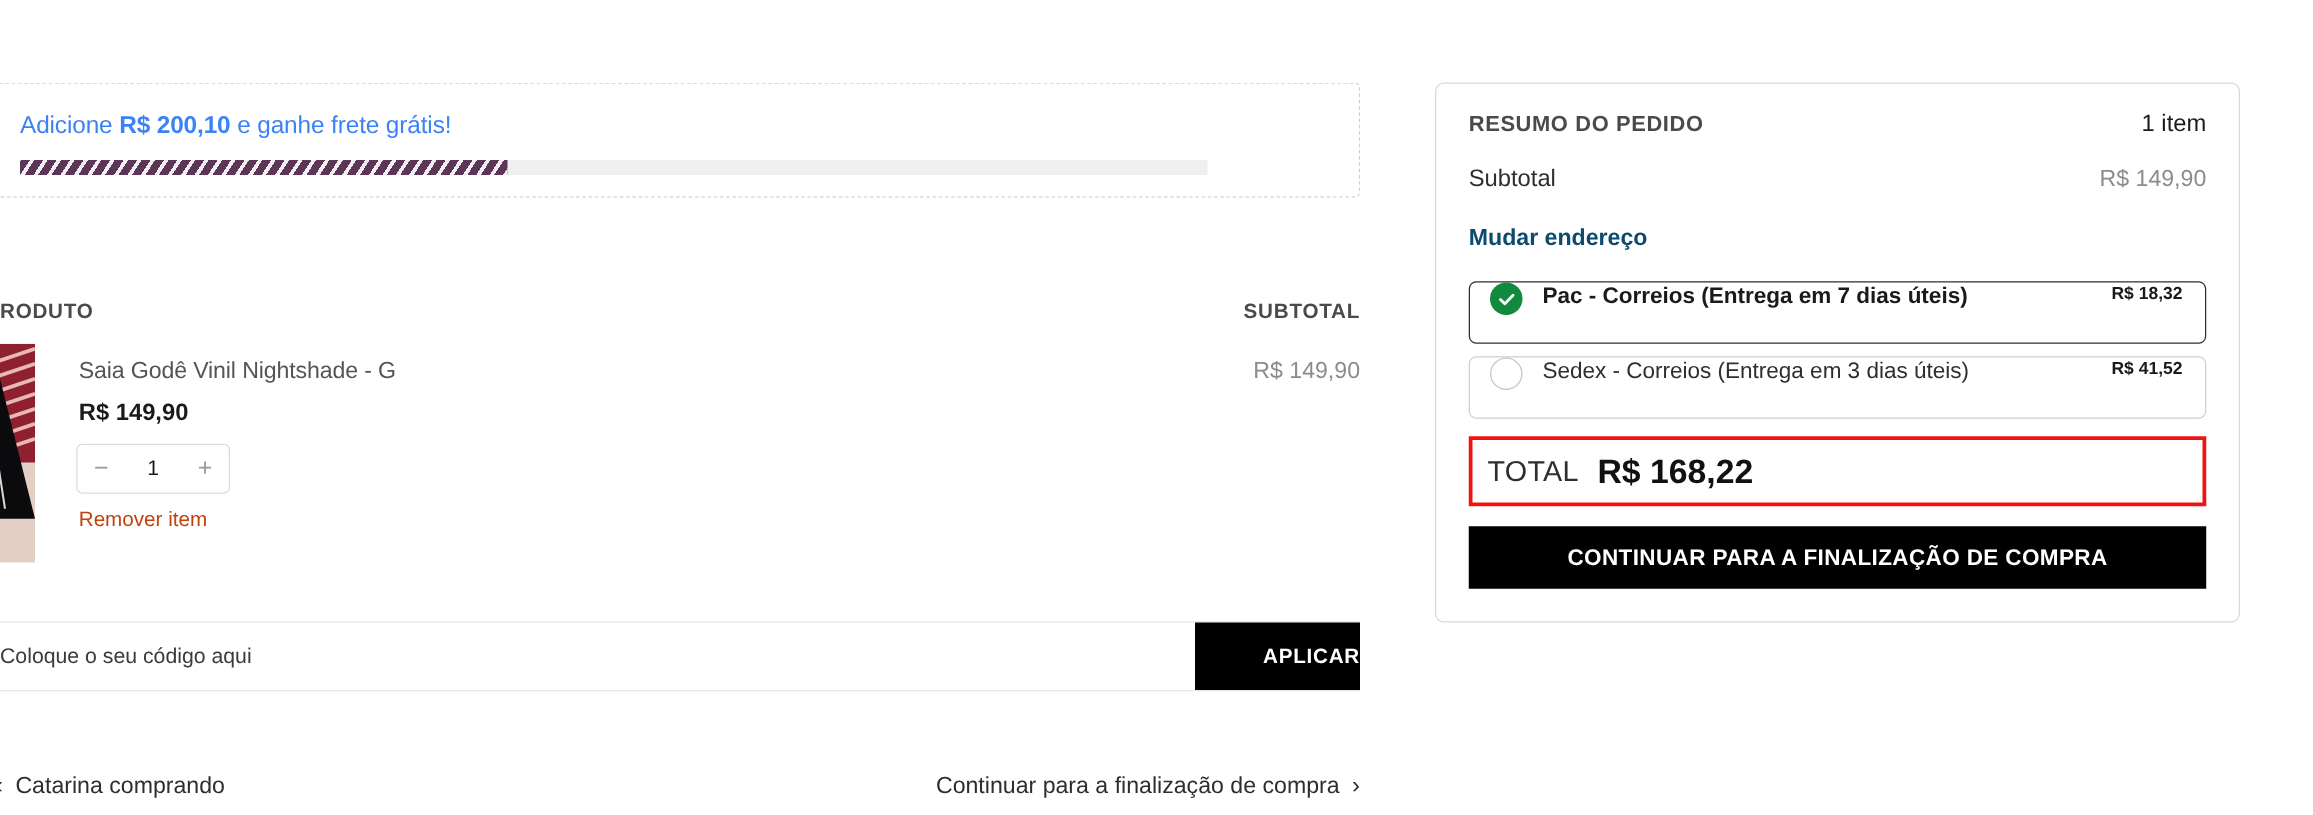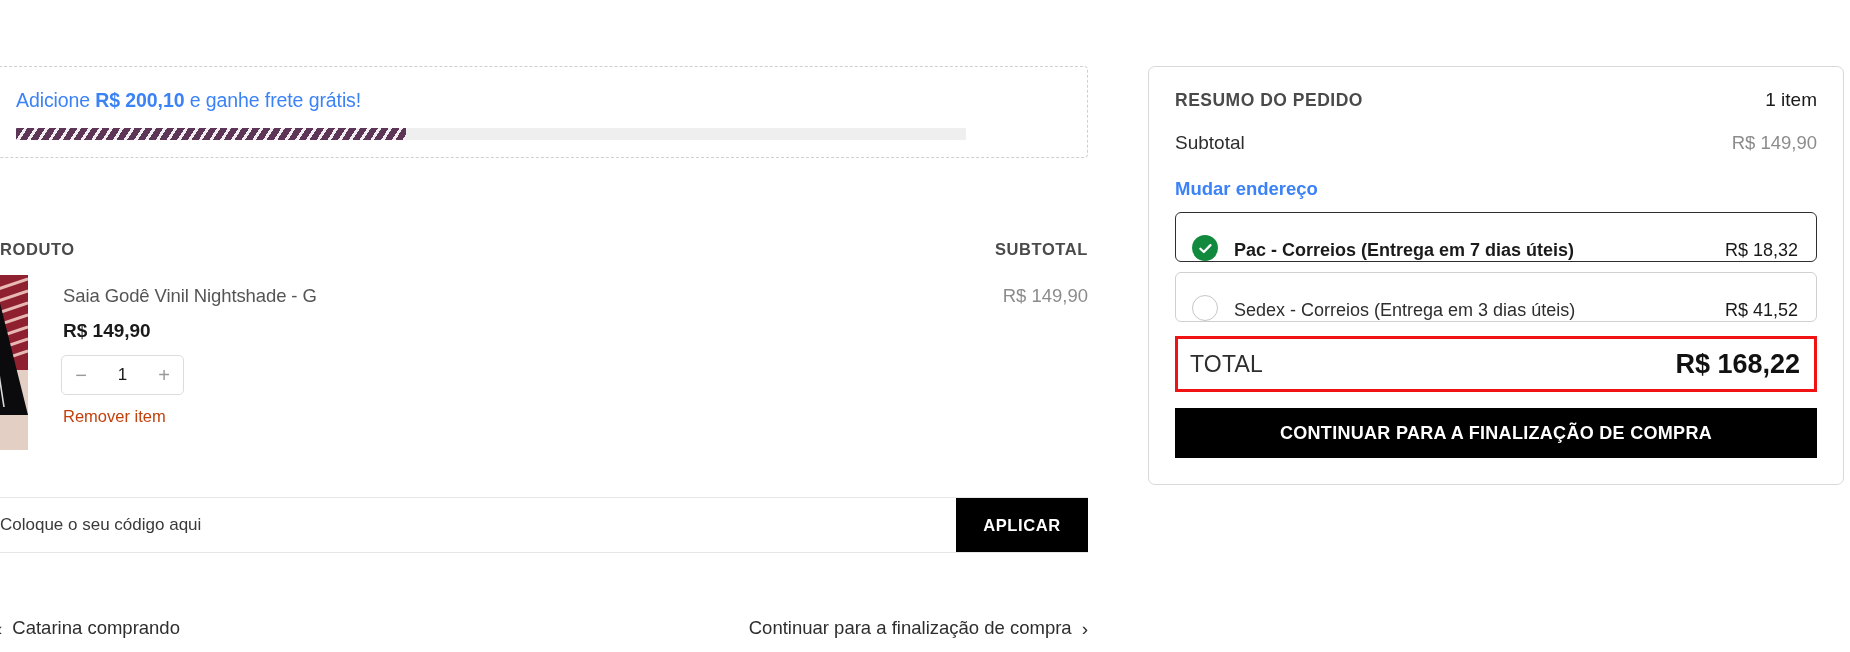--- a/index.html
+++ b/index.html
@@ -145,20 +145,21 @@
   .coupon-btn {
     width: 132px;
     background: #000;
     color: #fff;
     border: none;
     font-size: 16.5px;
     font-weight: 700;
     letter-spacing: 0.6px;
     cursor: pointer;
     font-family: "Liberation Sans", sans-serif;
+    text-align: right;
   }
 
   
   .bottom-nav {
     position: absolute;
     left: -100px; top: 617px;
     width: 1188px;
     display: flex; align-items: center; justify-content: space-between;
   }
   .nav-link {
@@ -168,21 +169,21 @@
   .nav-link.left { margin-left: 96px; }
   .chev {
     font-size: 19px; color: #2e2e2e; line-height: 1;
     display: inline-block;
   }
 
   
   .summary {
     position: absolute;
     left: 1148px; top: 66px;
-    width: 696px;
+    width: 644px;
     border: 1px solid #d9d9d9;
     border-radius: 7px;
     background: #fff;
     padding: 22px 26px 26px 26px;
   }
   .sum-head {
     display: flex; align-items: baseline; justify-content: space-between;
     margin-bottom: 21px;
   }
   .sum-title {
@@ -193,26 +194,26 @@
     display: flex; align-items: baseline; justify-content: space-between;
     margin-bottom: 24px;
   }
   .sum-label { font-size: 19px; color: #2e2e2e; }
   .sum-val { font-size: 18.5px; color: #8c8c8c; }
   .sum-addr {
     font-size: 18.5px; color: #1a1a1a; margin-bottom: 13px;
   }
   .sum-addr b { font-weight: 700; }
   .sum-change {
-    font-size: 18.5px; font-weight: 700; color: #3b82f6;
-    cursor: pointer; margin-bottom: 12px;
+    font-size: 18.5px; font-weight: 700; color: #0c4a6e;
+    cursor: pointer; margin-bottom: 24px;
   }
 
   .ship-opt {
-    display: flex; align-items: flex-end;
+    display: flex; align-items: flex-start;
     height: 50px;
     border: 1px solid #d0d0d0;
     border-radius: 6px;
     padding: 0 18px 0 16px;
     margin-bottom: 10px;
     background: #fff;
     cursor: pointer;
   }
   .ship-opt.selected { border-color: #2e2e2e; }
   .radio-on {
@@ -225,30 +226,29 @@
     border: 1.5px solid #c6c6c6; flex: 0 0 26px; background: #fff;
   }
   .ship-name {
     margin-left: 16px;
     font-size: 18px; font-weight: 700; color: #1a1a1a;
     white-space: nowrap;
   }
   .ship-opt.unselected .ship-name { font-weight: 400; color: #2e2e2e; }
   .ship-price {
     margin-left: auto;
-    font-size: 18px; font-weight: 400; color: #1a1a1a;
+    font-size: 14px; font-weight: 700; color: #1a1a1a;
   }
 
   .total-row {
-    display: flex; align-items: center; justify-content: space-between;
+    display: flex; align-items: center; 
     border: 3px solid #f01313;
     margin-top: 14px;
     height: 56px;
     padding: 0 14px 0 12px;
-    gap: 33px;
   }
   .total-label { font-size: 23px; color: #2e2e2e; letter-spacing: 0.2px; }
   .total-val { font-size: 27px; font-weight: 700; color: #111; margin-left: 15px; }
 
   .checkout-btn {
     display: block;
     width: 100%;
     margin-top: 16px;
     height: 50px;
     background: #000; color: #fff;

